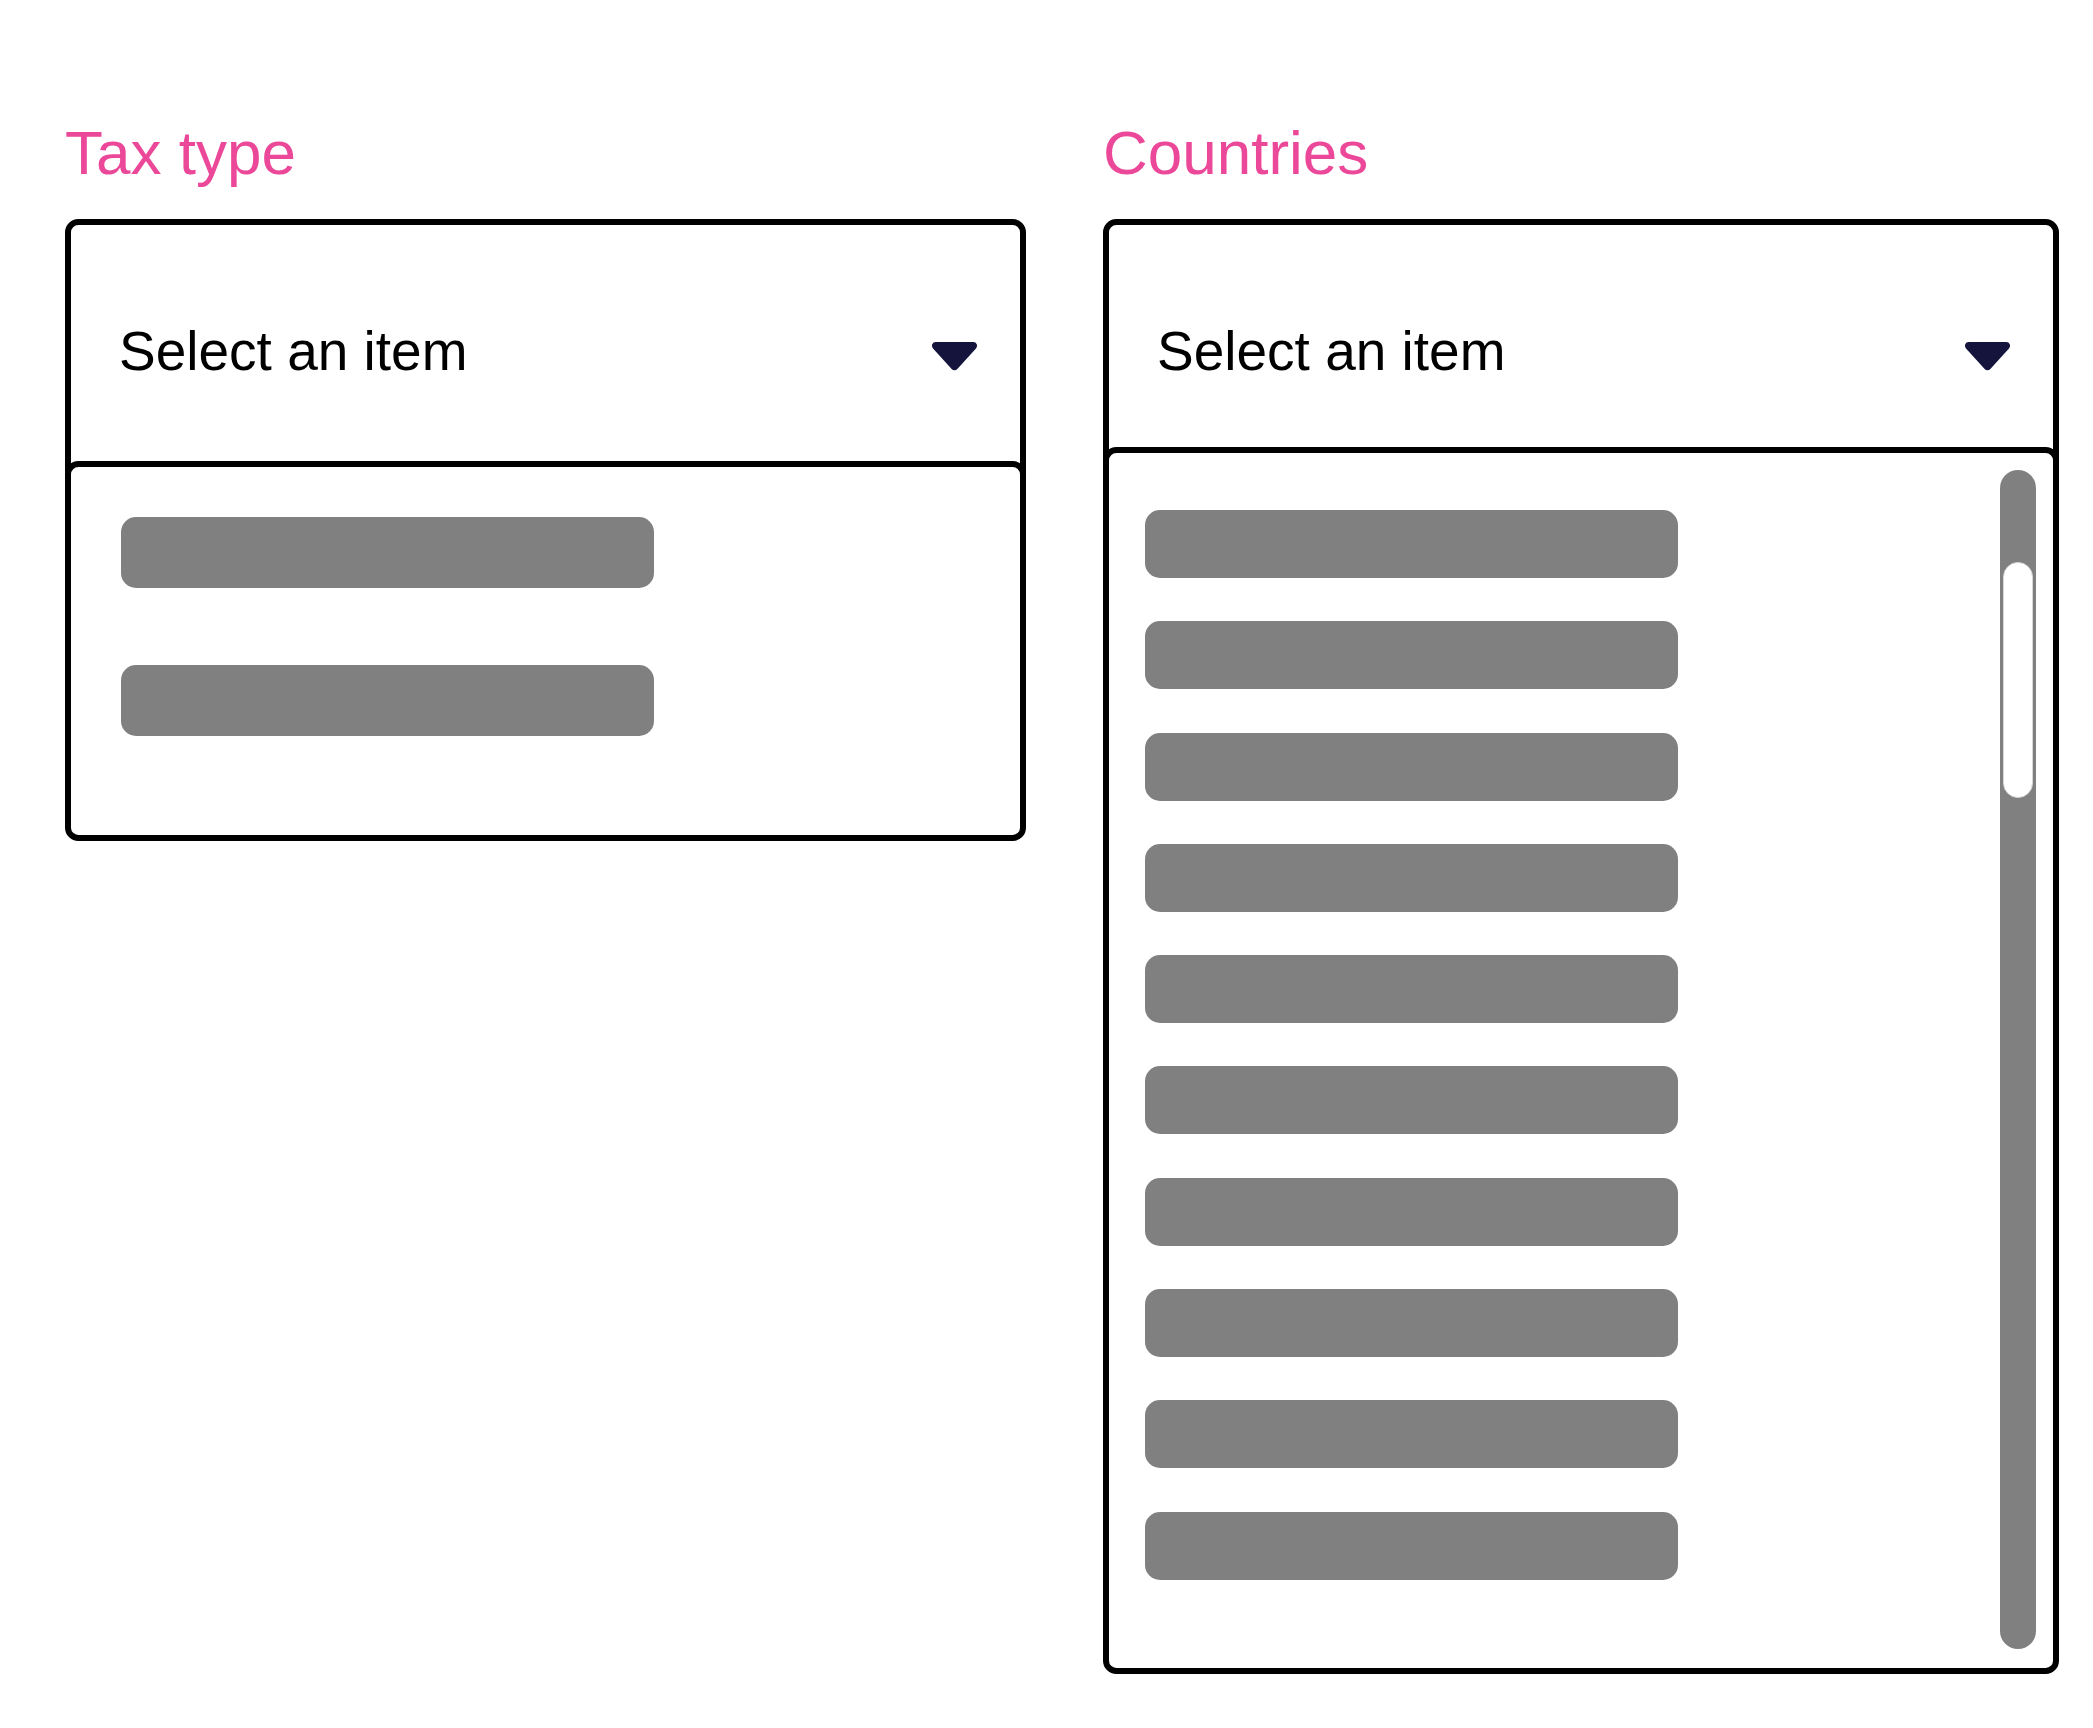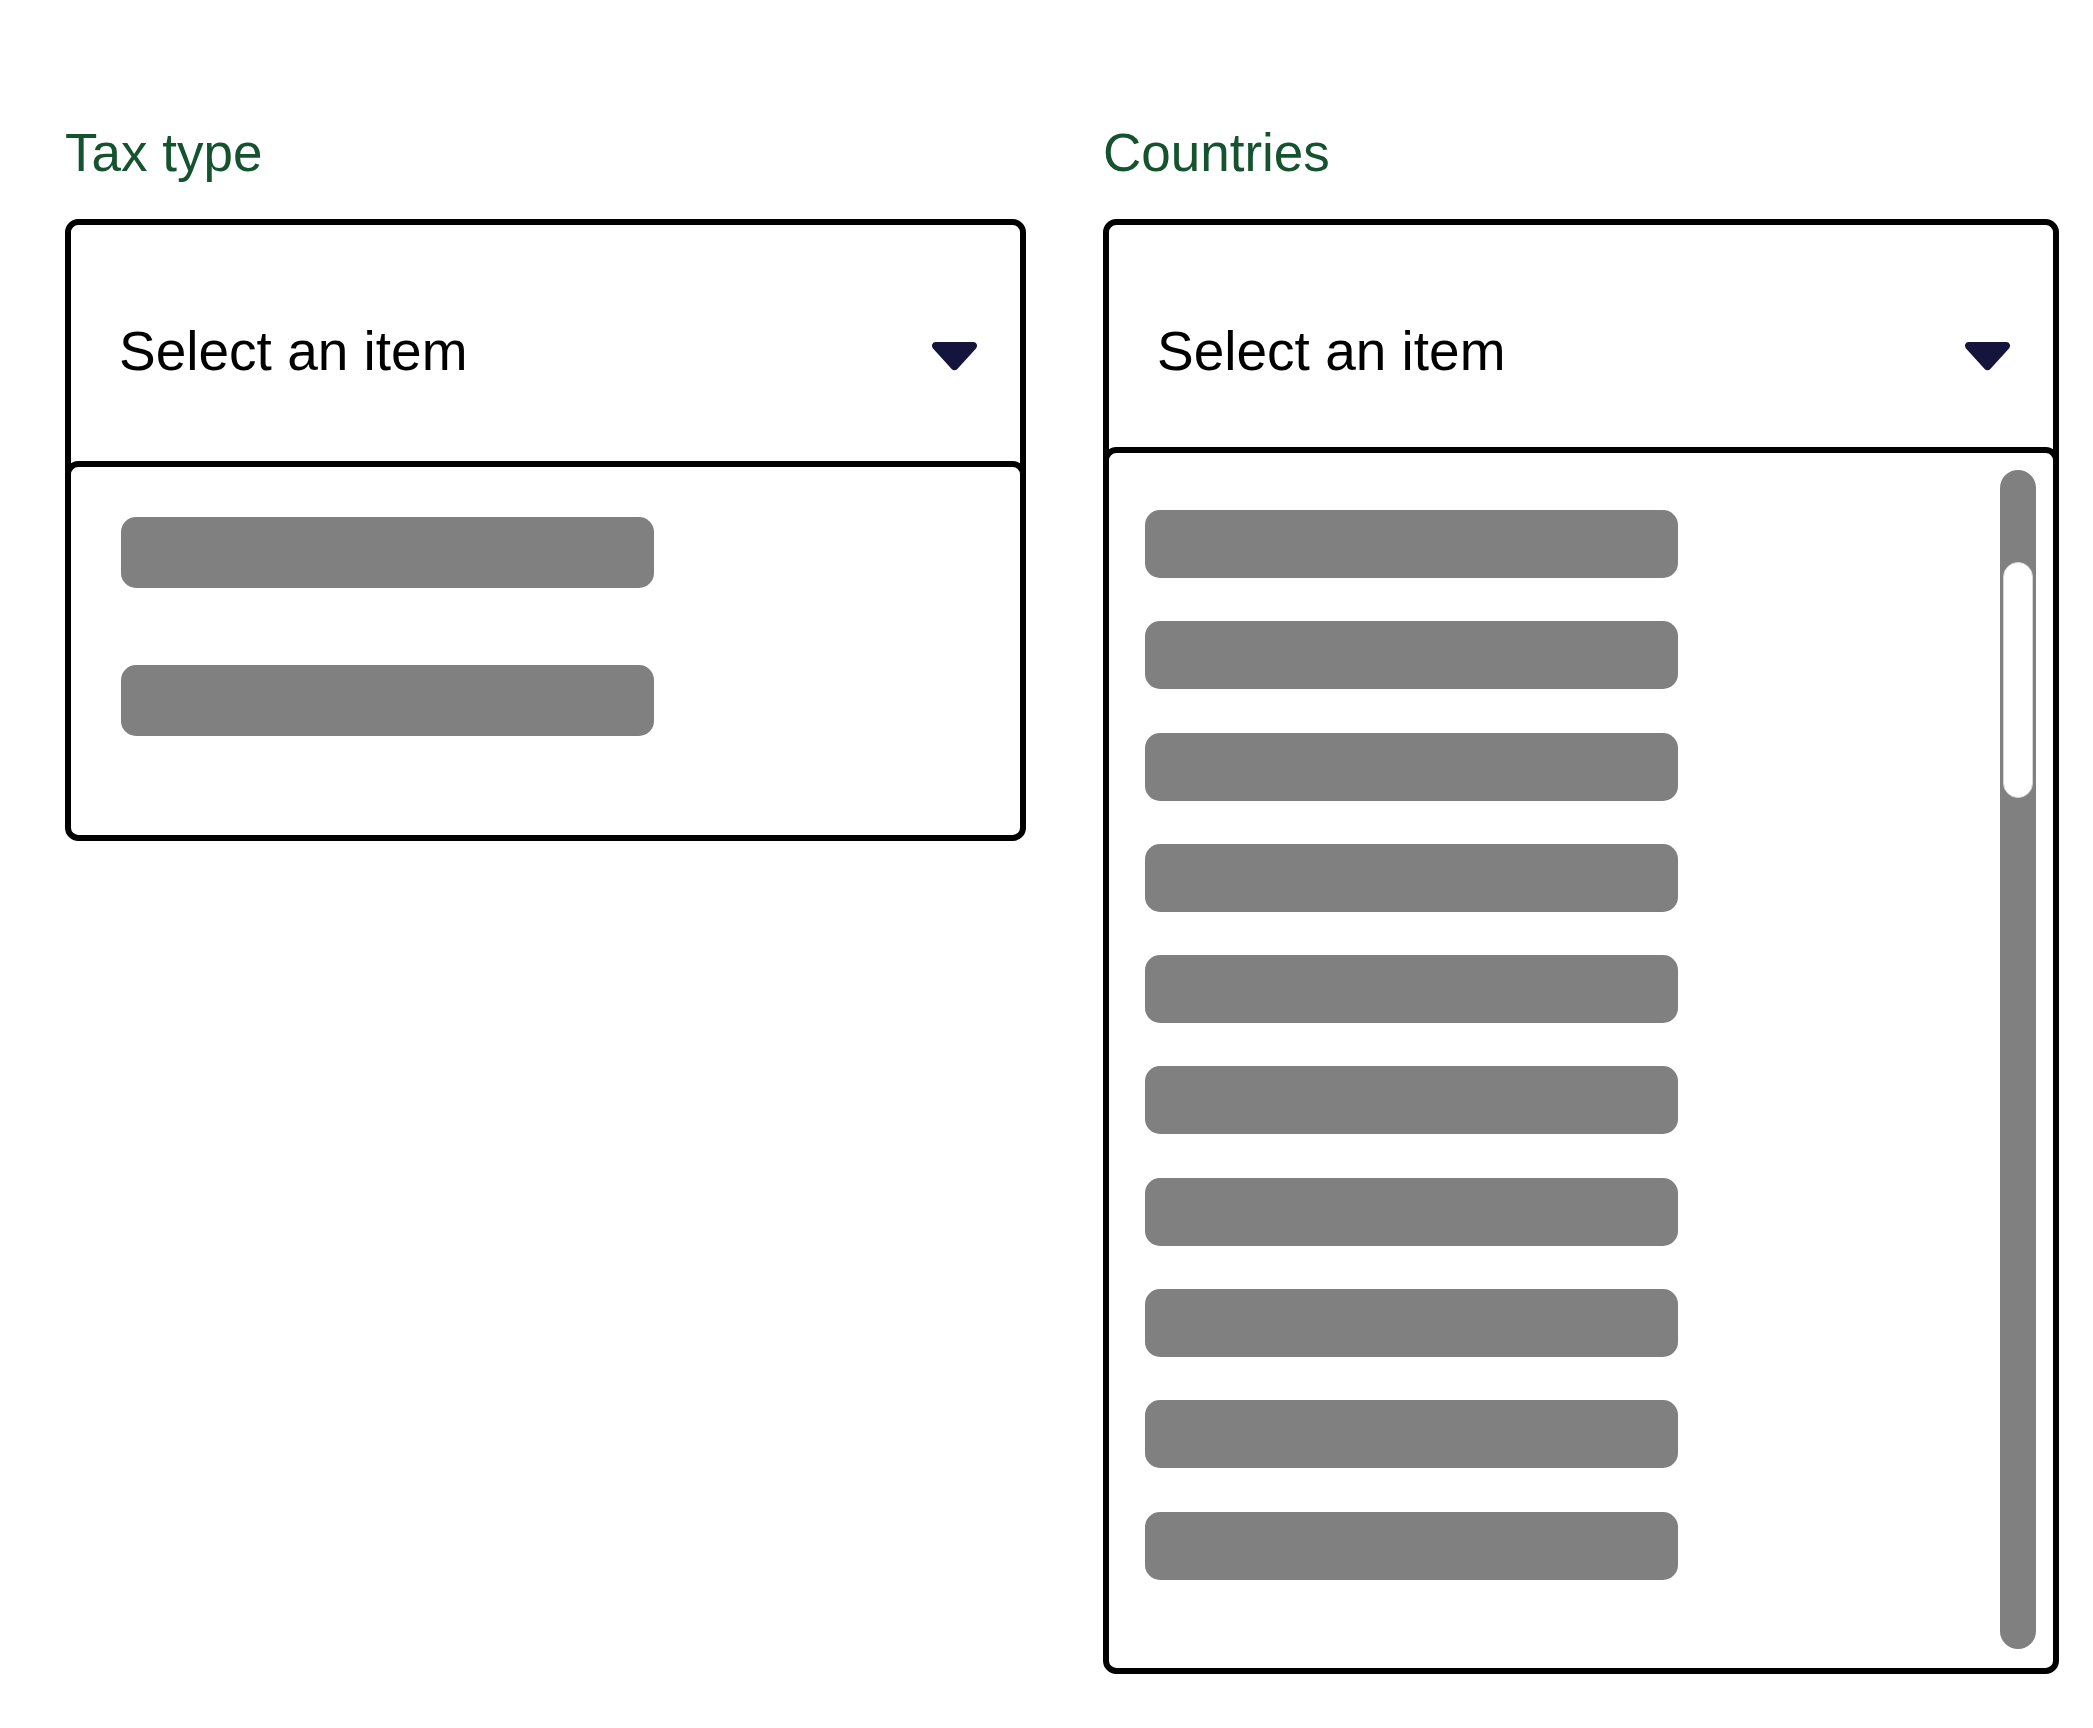--- a/index.html
+++ b/index.html
@@ -34,23 +34,23 @@
   .field-column.countries {
     left: 1103px;
     width: 956px;
   }
 
   
   .field-label {
     position: absolute;
     top: 122px;
     left: 0;
-    font-size: 53px;
+    font-size: 62px;
     line-height: 61px;
-    color: #14532d;
+    color: #ec4899;
     font-weight: 400;
     white-space: nowrap;
   }
 
   
   .select-box {
     position: absolute;
     top: 219px;
     left: 0;
     width: 100%;

